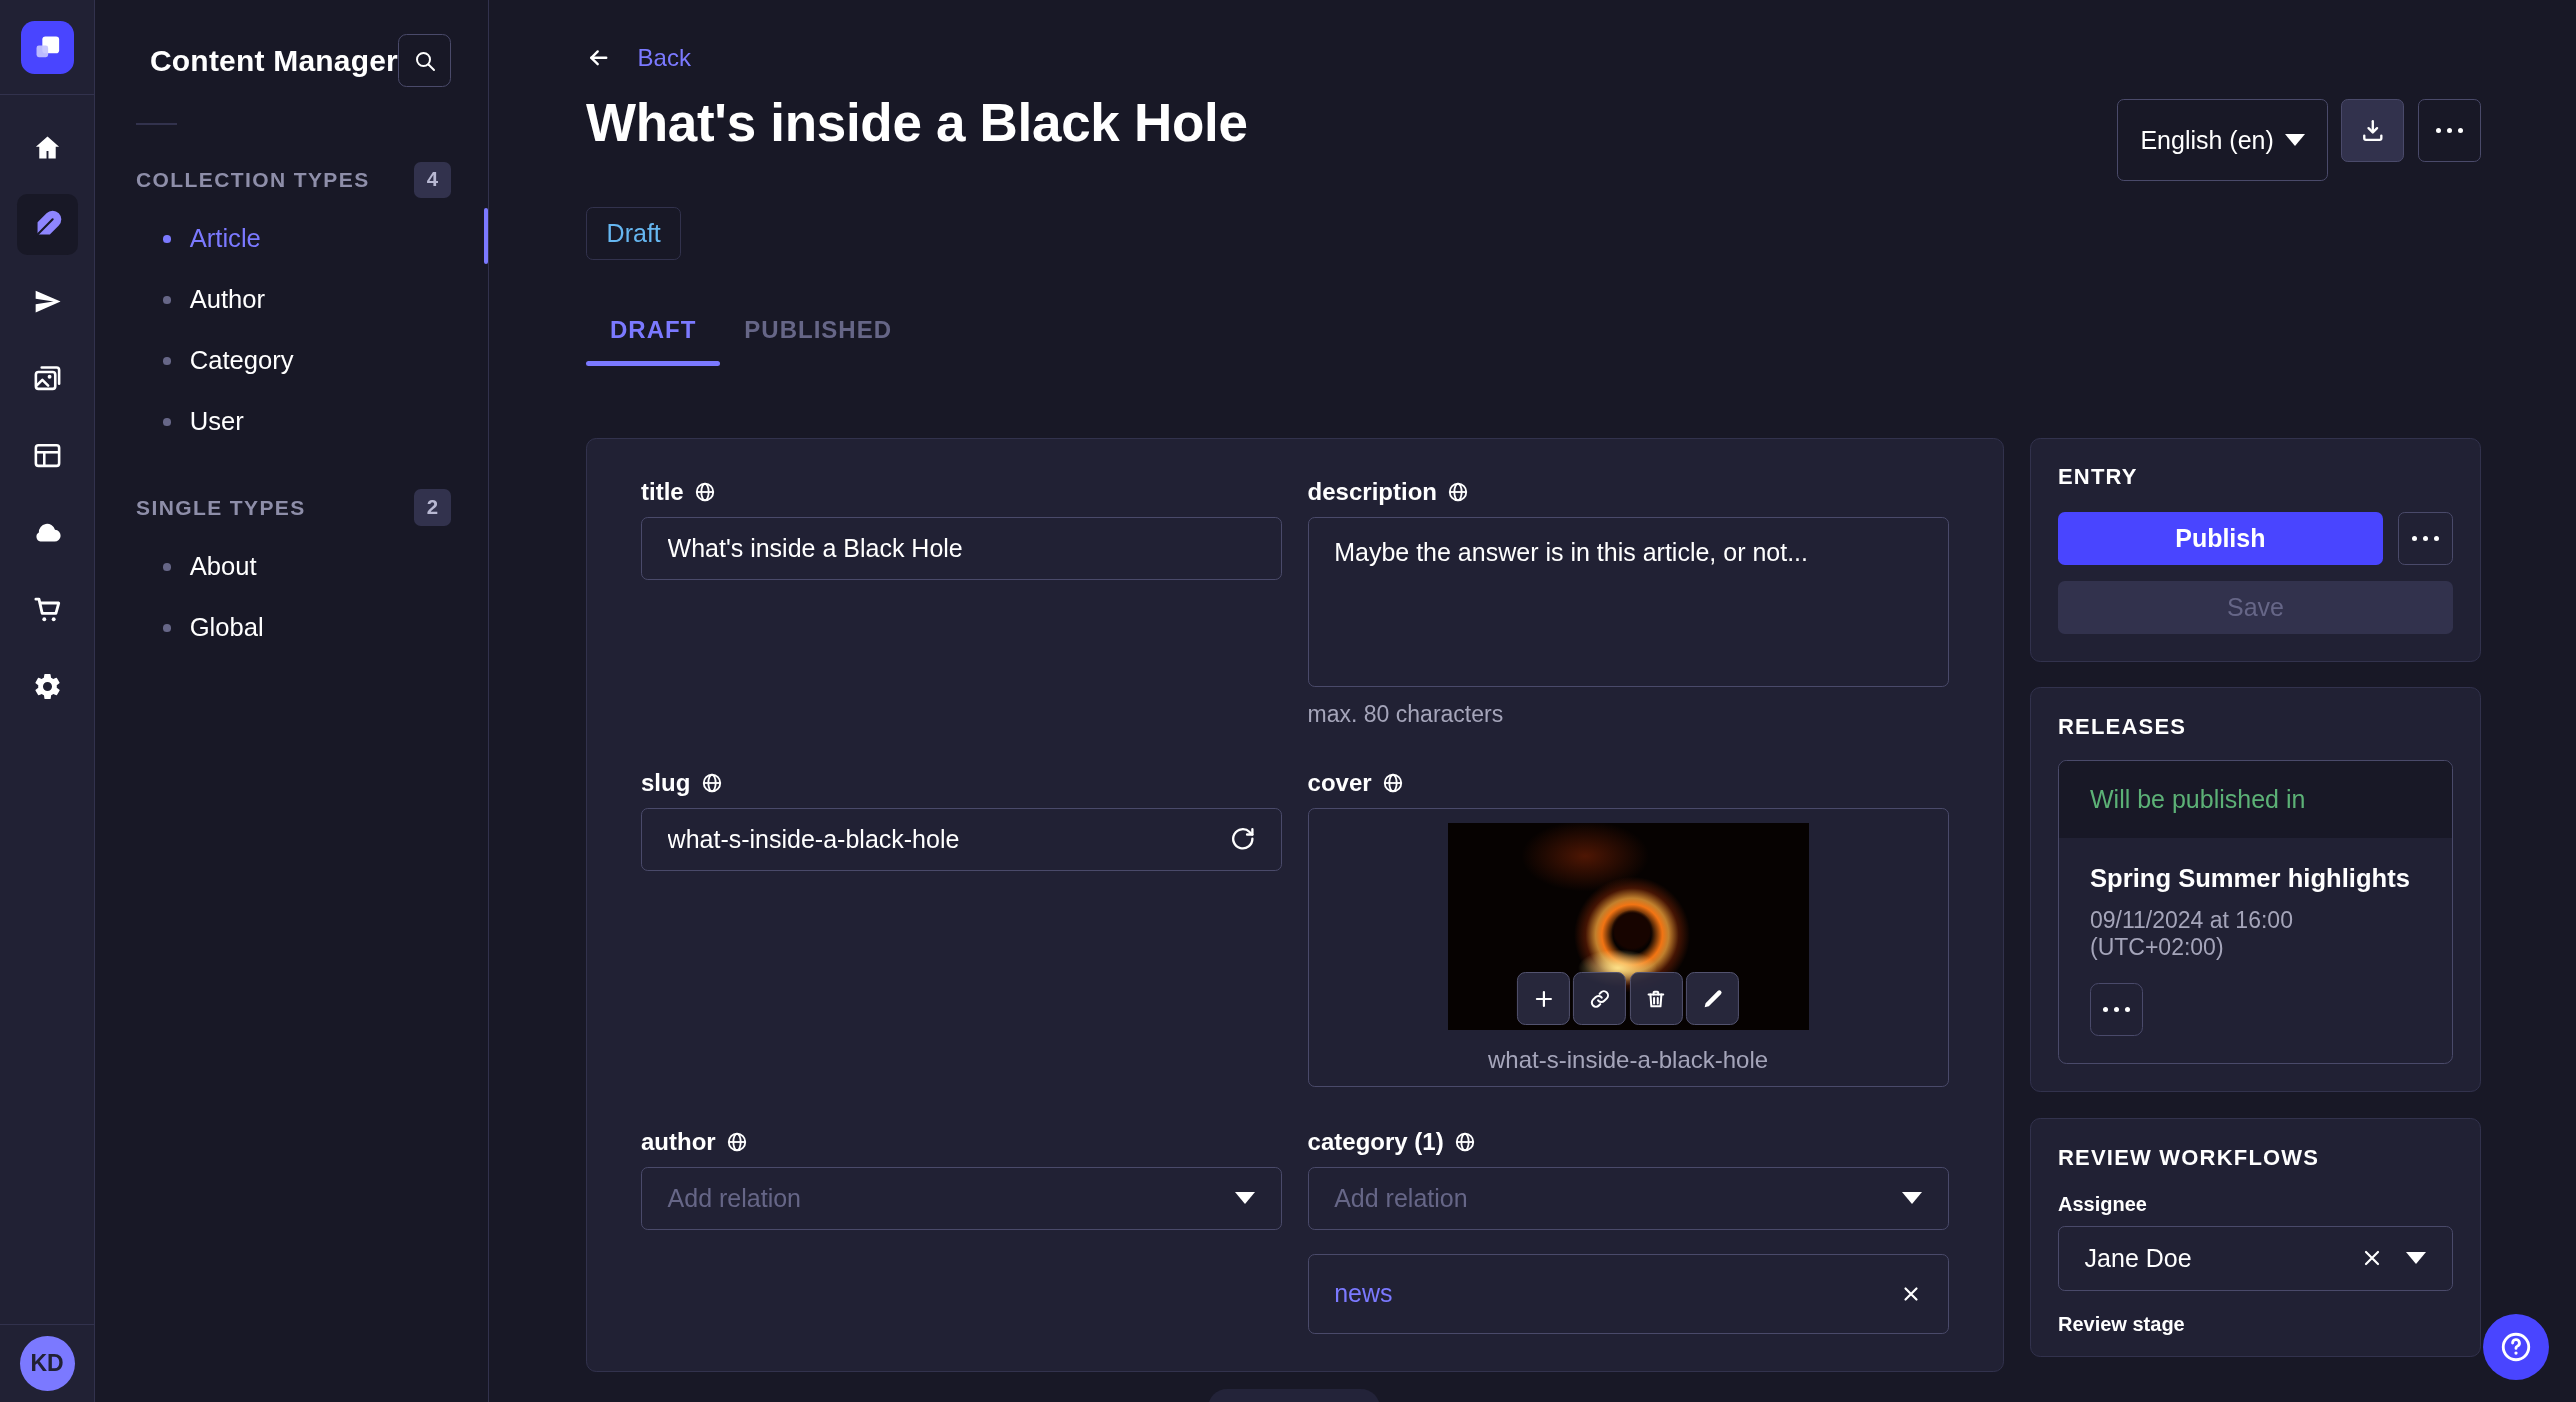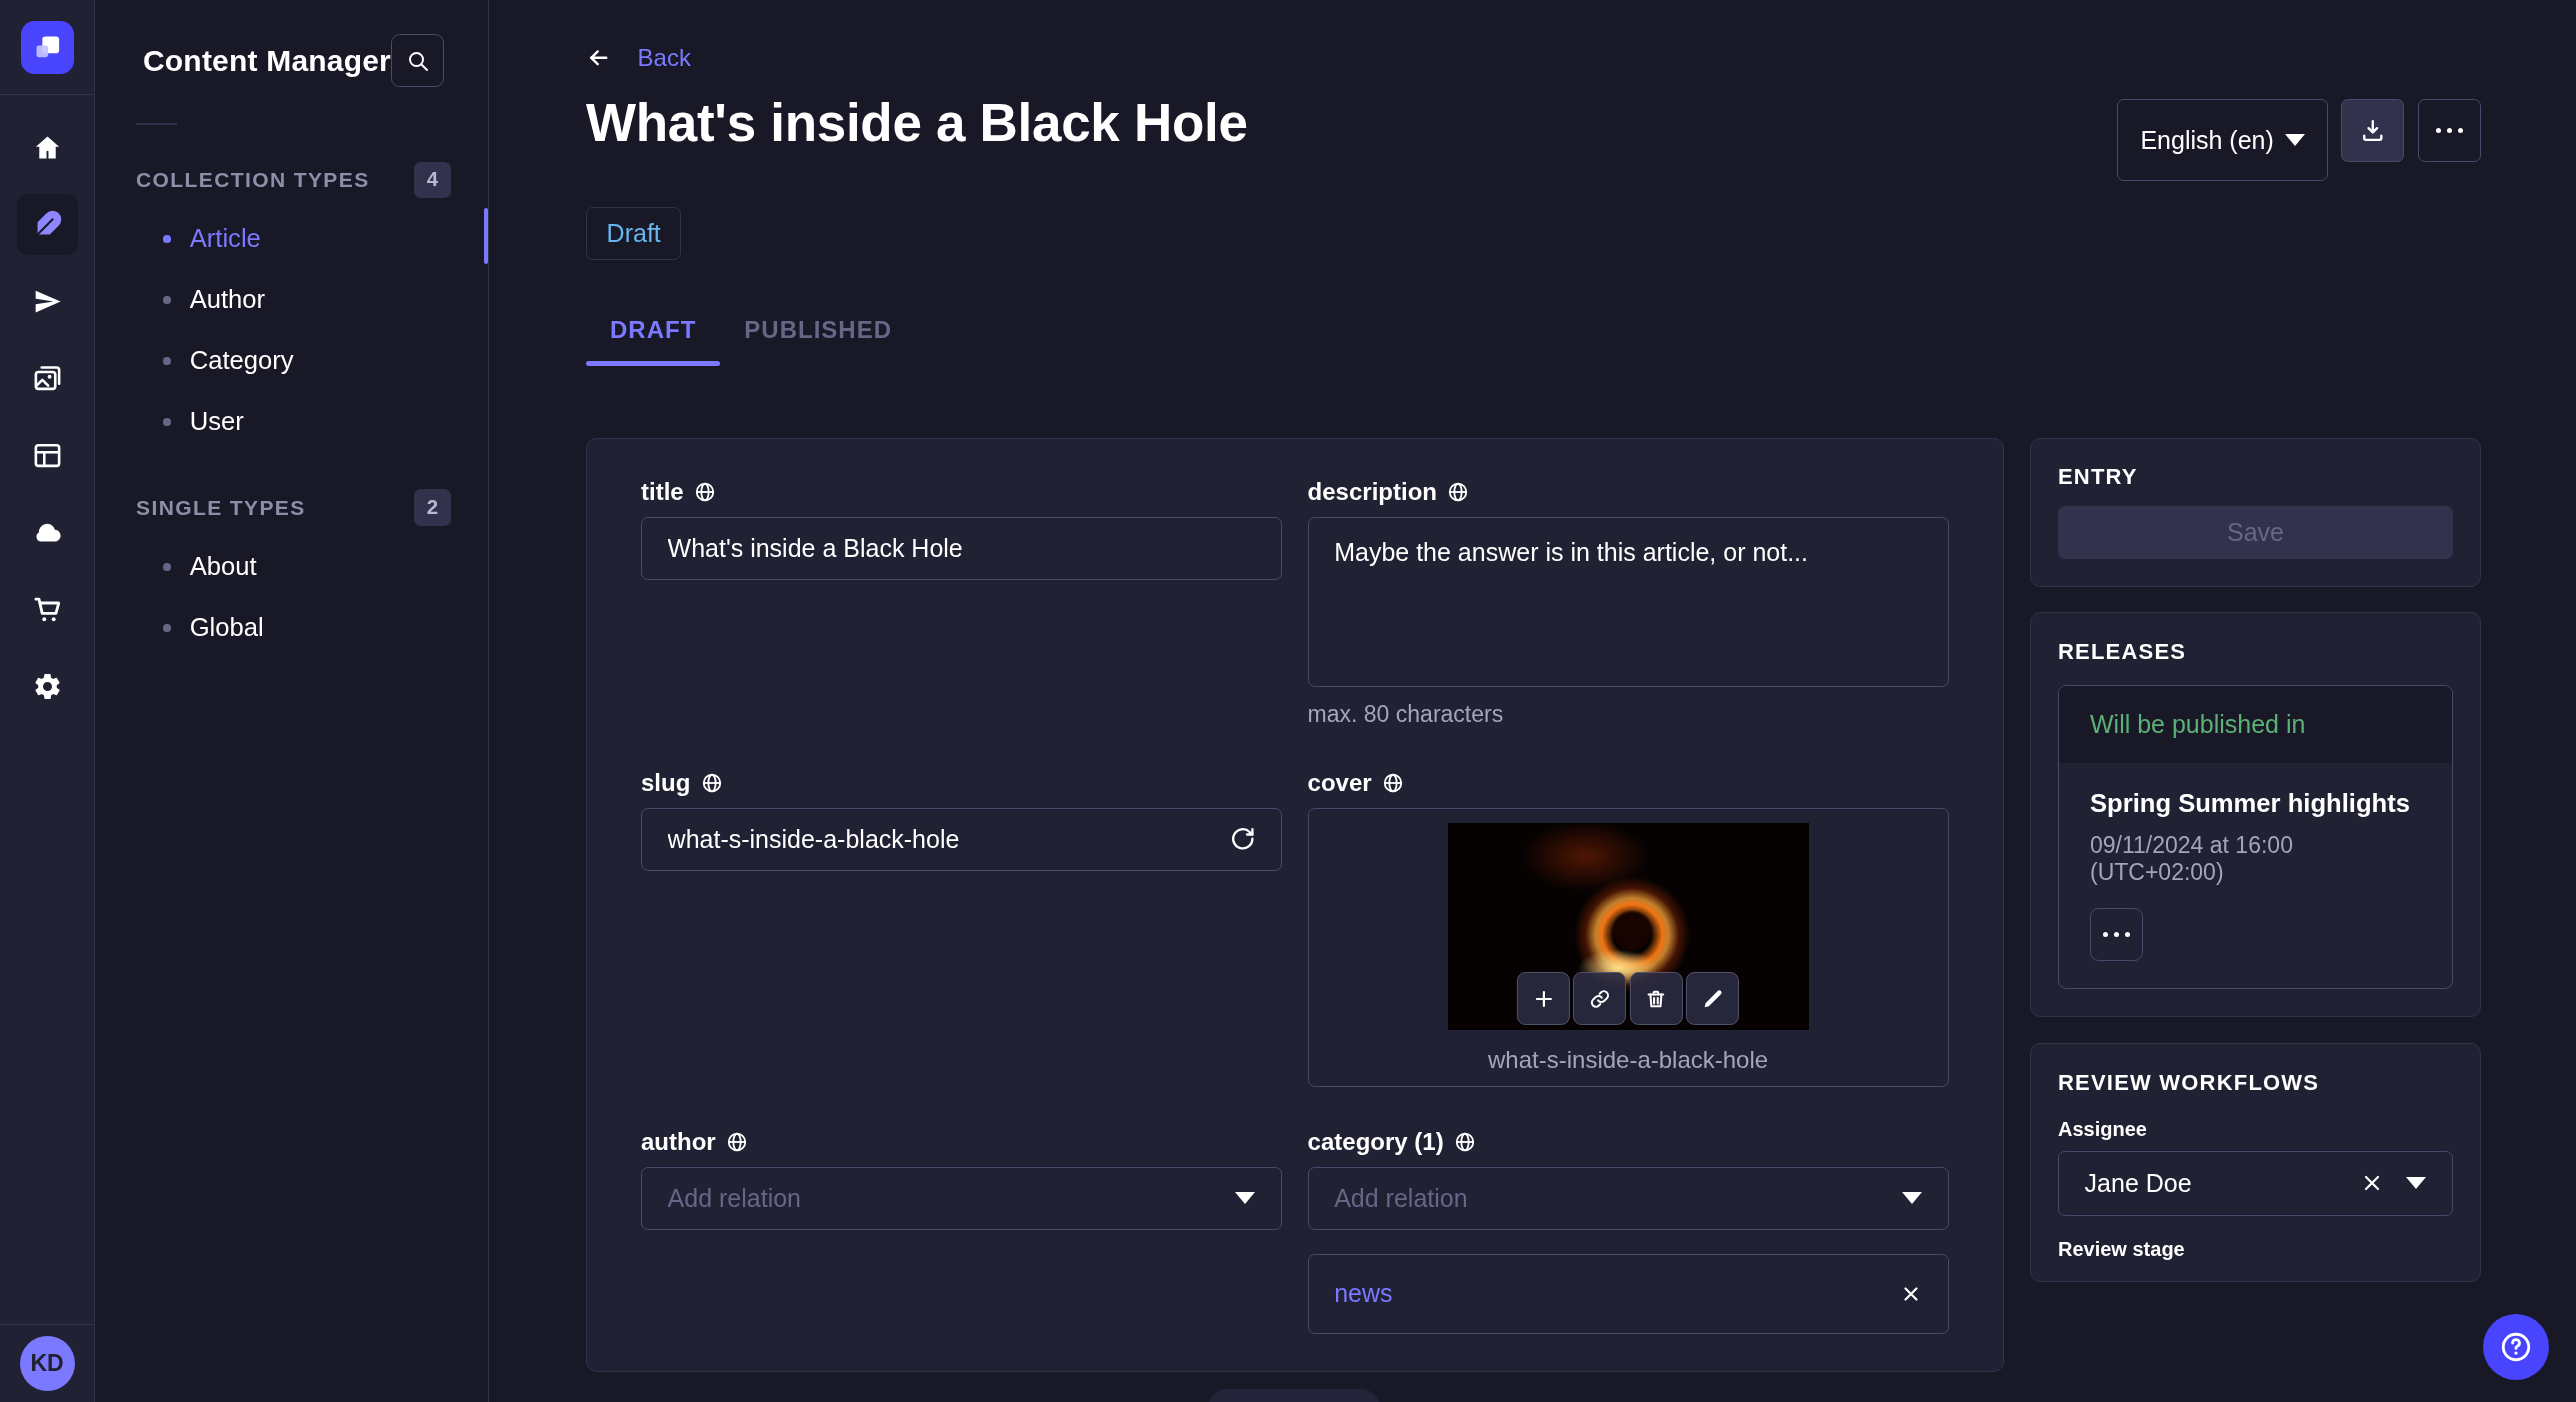--- a/index.html
+++ b/index.html
@@ -23,21 +23,21 @@
                justify-content:center; color:#fff; cursor:pointer; }
   .rail-item.active { background:#181826; color:#8e86ff; }
   .rail-bottom { position:absolute; bottom:0; left:0; width:100%; height:78px;
                  border-top:0.9px solid #32324d; display:flex; align-items:center; justify-content:center; }
   .avatar { width:55px; height:55px; border-radius:50%; background:#7b79ff; color:#212134;
             font-size:23px; font-weight:700; display:flex; align-items:center; justify-content:center; }
 
   
   .sidebar { width:394px; flex:0 0 394px; background:#181826; border-right:0.9px solid #32324d;
              position:relative; padding:34px 37px 0 41px; }
-  .sidebar-title-row { display:flex; align-items:center; justify-content:center; }
+  .sidebar-title-row { display:flex; align-items:center; justify-content:flex-end; }
   .sidebar-title { font-size:30px; font-weight:700; letter-spacing:0.2px; }
   .search-btn { width:53px; height:53px; border:0.9px solid #4a4a6a; border-radius:8.5px; background:transparent;
                 color:#fff; display:flex; align-items:center; justify-content:center; cursor:pointer; }
   .sidebar-divider { width:41px; height:1.7px; background:#32324d; margin-top:36px; }
   .section-header { display:flex; align-items:center; justify-content:space-between; margin-top:37px; }
   .section-title { font-size:21px; font-weight:700; letter-spacing:1.4px; color:#8e8ea9; }
   .count-badge { background:#32324d; color:#b8b8d2; font-size:20.4px; font-weight:600;
                  border-radius:6.8px; padding:6.8px 12.8px; }
   .nav-list { margin-top:10.2px; }
   .nav-item { display:flex; align-items:center; gap:19px; height:61px; padding-left:27px;
@@ -440,20 +440,30 @@
           </button>
         </div>
       </div>
 
     </section>
 
     <div class="side">
 
       <section class="panel">
         <h3 class="panel-heading">ENTRY</h3>
+        <div class="entry-buttons">
+          <button class="publish-btn">Publish</button>
+          <button class="entry-more">
+            <span class="dots">
+                <i></i>
+                <i></i>
+                <i></i>
+              </span>
+          </button>
+        </div>
         <button class="save-btn">Save</button>
       </section>
 
       <section class="panel">
         <h3 class="panel-heading">RELEASES</h3>
         <div class="release-card">
           <div class="release-card-header">Will be published in</div>
           <div class="release-card-body">
             <div class="release-title">Spring Summer highlights</div>
             <div class="release-date">09/11/2024 at 16:00 (UTC+02:00)</div>

